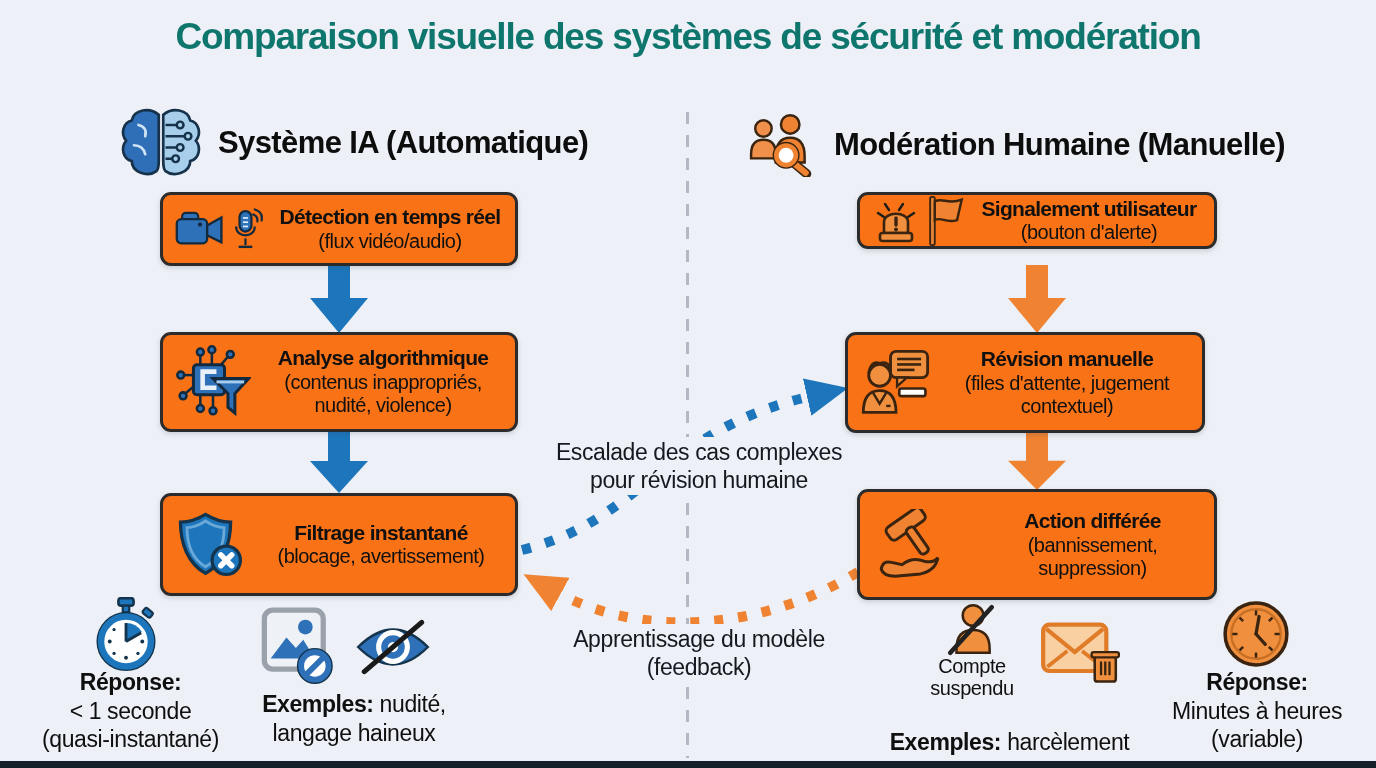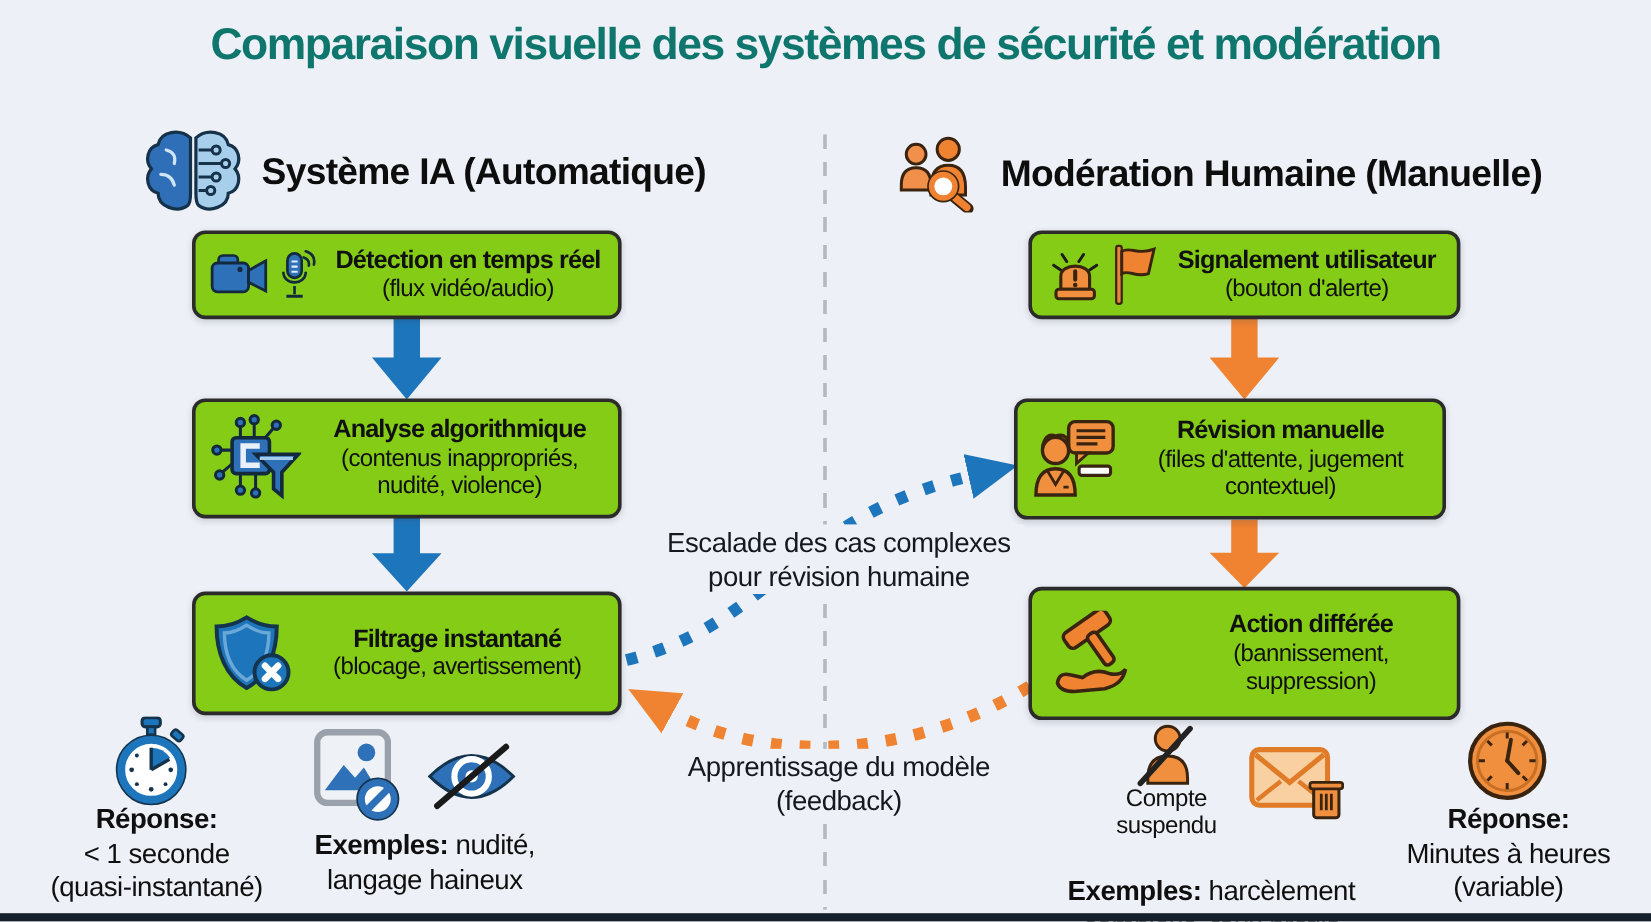--- a/index.html
+++ b/index.html
@@ -6,21 +6,21 @@
   body{font-family:"Liberation Sans","DejaVu Sans",sans-serif;background:#dfe3ea;}
   .canvas{position:relative;width:1376px;height:768px;background:#edf0f6;overflow:hidden;}
   .title{position:absolute;top:16px;left:0;width:100%;text-align:center;
          font-size:37px;font-weight:800;letter-spacing:-1.2px;color:#0f766e;}
   .divider{position:absolute;left:686px;top:112px;height:646px;width:3px;
            background:repeating-linear-gradient(#b3b8c2 0 12px,transparent 12px 23px);}
   .col-header{position:absolute;display:flex;align-items:center;gap:16px;height:78px;}
   .col-header .hlabel{font-size:31px;font-weight:800;letter-spacing:-0.6px;color:#0d0d0d;}
   .ai-header{left:120px;top:104px;}
   .human-header{left:748px;top:106px;}
-  .node{position:absolute;background:#84cc16;border:3px solid #2b2b2b;border-radius:11px;
+  .node{position:absolute;background:#f97316;border:3px solid #2b2b2b;border-radius:11px;
         box-shadow:0 2px 5px rgba(40,50,70,.18);display:flex;align-items:center;
         padding:4px 10px 4px 12px;gap:10px;box-sizing:border-box;z-index:3;}
   .node .txt{flex:1;text-align:center;color:#101010;}
   .node .t1{font-size:21px;font-weight:800;letter-spacing:-0.7px;line-height:1.18;}
   .node .t2{font-size:20px;font-weight:400;letter-spacing:-0.5px;line-height:1.16;}
   .node .icons{display:flex;align-items:center;gap:6px;flex:0 0 auto;}
   .downarrow{position:absolute;z-index:1;}
   .conn-label{position:absolute;z-index:4;text-align:center;font-size:23px;letter-spacing:-0.4px;
               color:#15191f;background:#edf0f6;padding:1px 4px;line-height:1.22;}
   .caption{position:absolute;z-index:4;text-align:center;color:#0f0f0f;font-size:23px;
@@ -176,21 +176,21 @@
         <path d="M27 48 L27 42 Q27 24 41 24 Q55 24 55 42 L55 48 Z" fill="#ef8331" stroke="#3a2410" stroke-width="2.4"></path>
         <line x1="45" y1="49" x2="57" y2="59" stroke="#3a2410" stroke-width="9" stroke-linecap="round"></line>
         <line x1="45" y1="49" x2="56" y2="58" stroke="#ef8331" stroke-width="6" stroke-linecap="round"></line>
         <circle cx="37" cy="41" r="12" fill="#ffffff" stroke="#3a2410" stroke-width="2.2"></circle>
         <circle cx="37" cy="41" r="9.5" fill="none" stroke="#ef8331" stroke-width="4.5"></circle>
       </svg>
     </span>
     <span class="hlabel">Modération Humaine (Manuelle)</span>
   </div>
 
-  <div class="node" style="left:857px;top:192px;width:360px;height:74px;">
+  <div class="node" style="left:857px;top:192px;width:360px;height:57px;">
     <span class="icons">
       <span>
         <svg width="48" height="46" viewBox="0 0 48 46">
           <g stroke="#1c1c1c" stroke-width="2.4" stroke-linecap="round">
             <line x1="6" y1="15" x2="12" y2="19"></line>
               <line x1="13" y1="6" x2="17" y2="12"></line>
             <line x1="31" y1="6" x2="27" y2="12"></line>
               <line x1="42" y1="15" x2="36" y2="19"></line>
           </g>
           <path d="M12 35 L12 24 C12 13 36 13 36 24 L36 35 Z" fill="#f0903f" stroke="#3a2410" stroke-width="2.6"></path>

